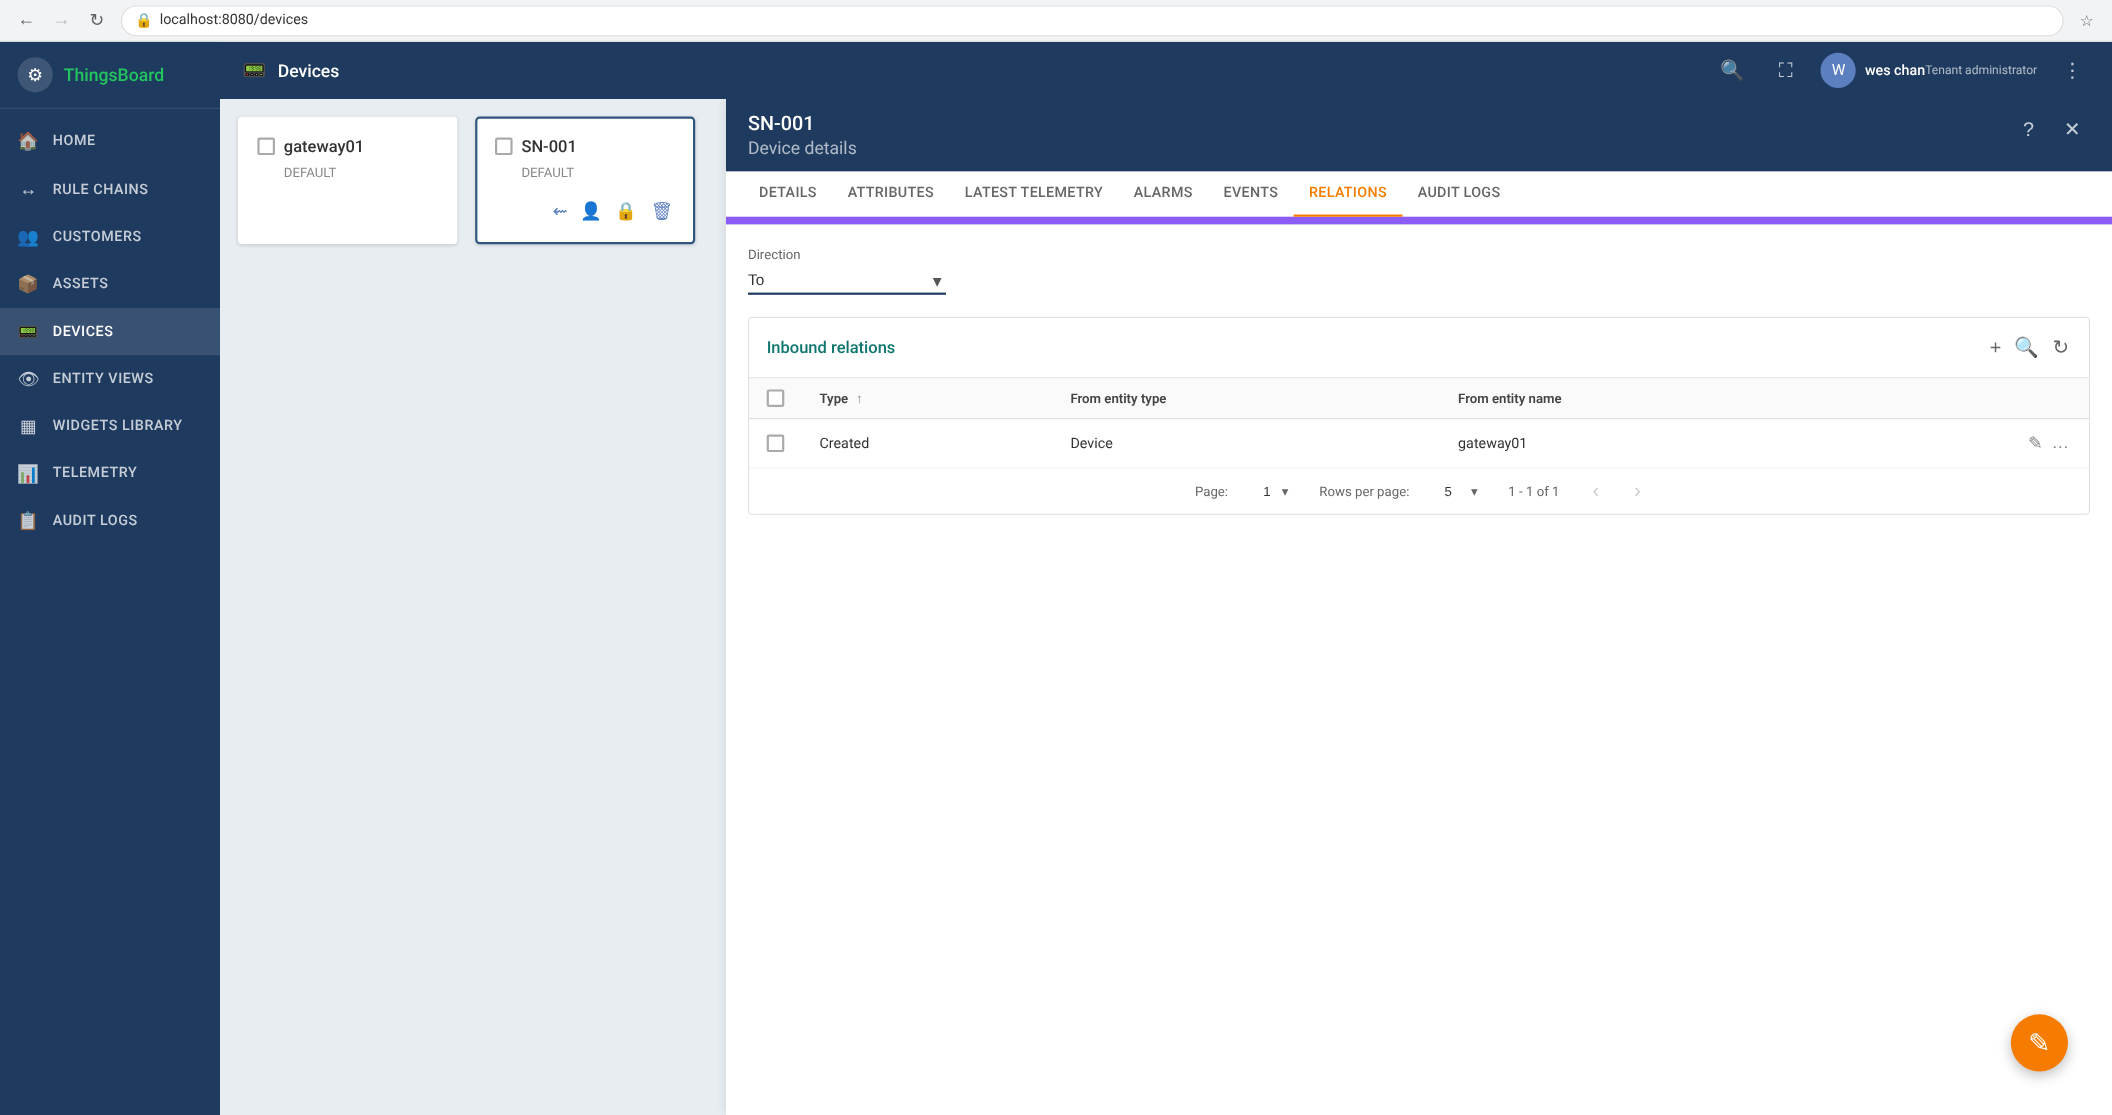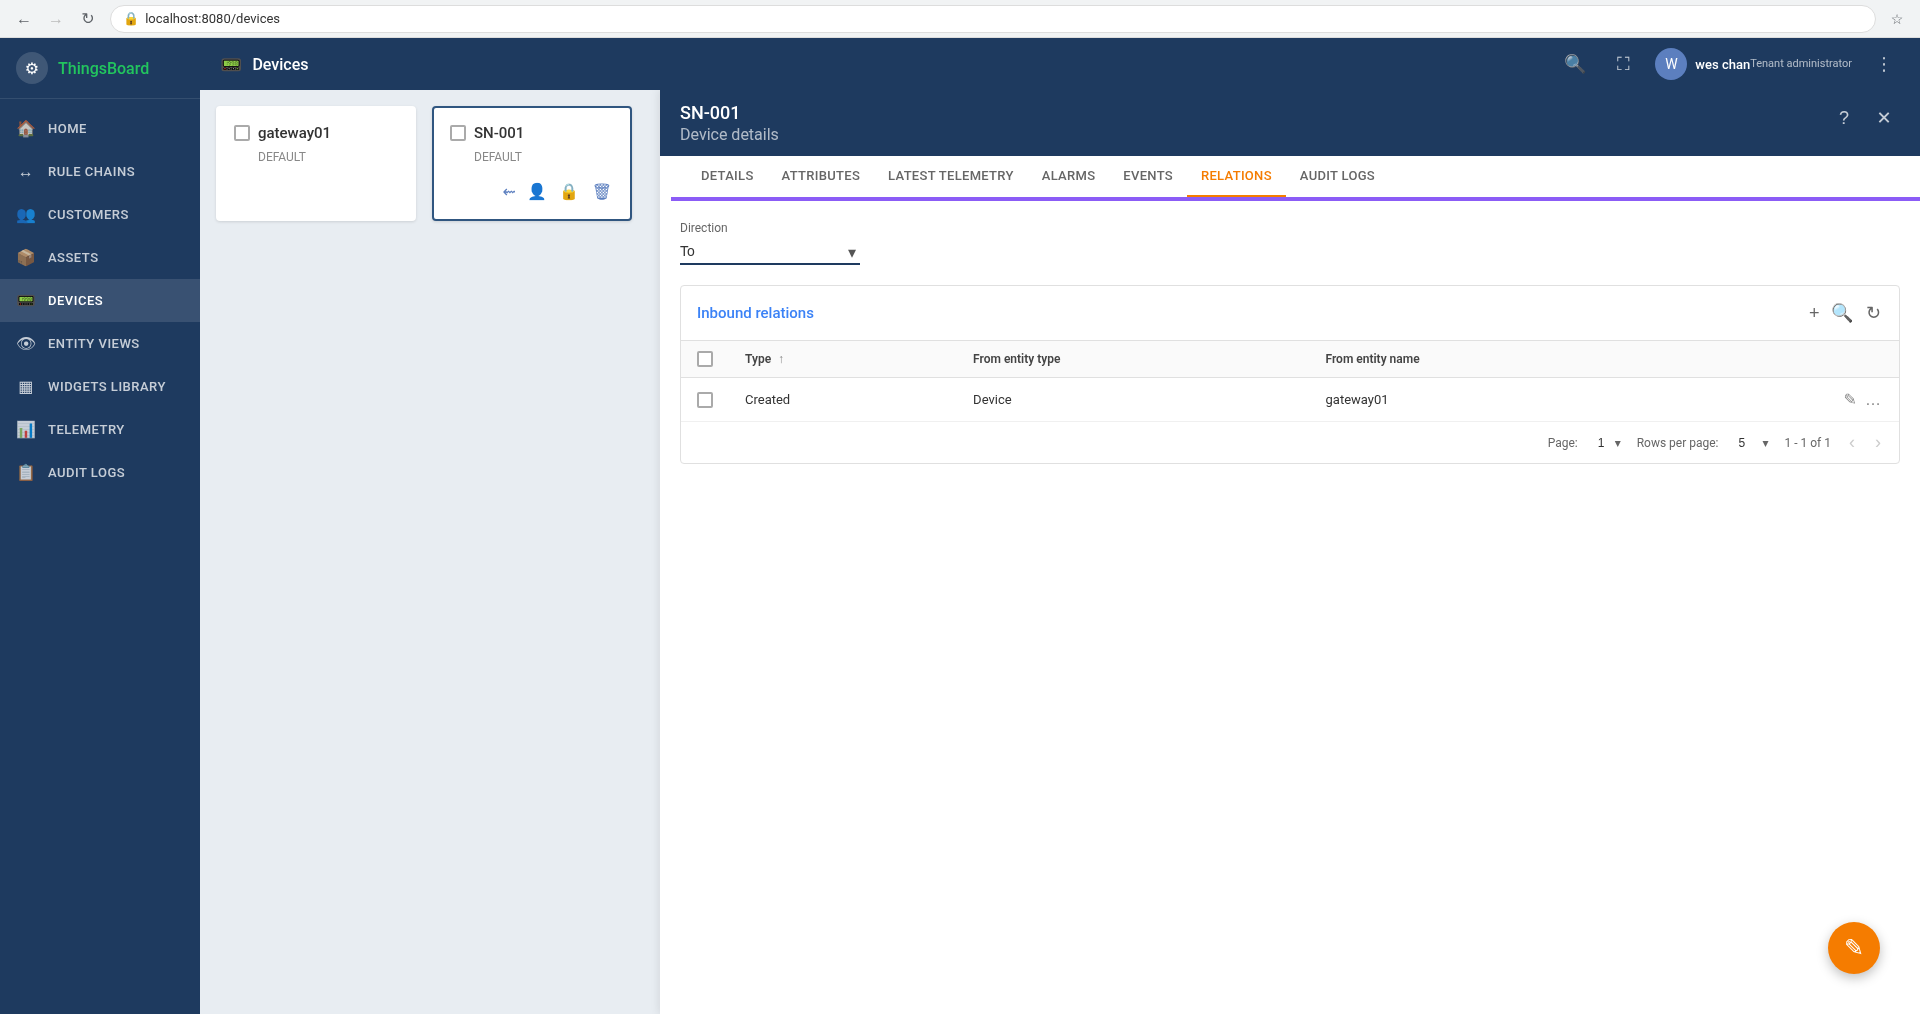--- a/index.html
+++ b/index.html
@@ -183,25 +183,24 @@
     .detail-header-btn {
       background: transparent; border: none; cursor: pointer;
       color: rgba(255,255,255,0.75); font-size: 18px;
       width: 32px; height: 32px; border-radius: 50%;
       display: flex; align-items: center; justify-content: center;
     }
 
     
     .detail-tabs {
       display: flex;
-      border-bottom: 4px solid #8b5cf6;
+      border-bottom: 7px solid #8b5cf6;
       padding: 0 16px;
       background: #fff;
       flex-shrink: 0;
-      margin-left: 11px;
     }
     .detail-tab {
       padding: 12px 14px;
       font-size: 13px;
       font-weight: 500;
       color: #666;
       cursor: pointer;
       border-bottom: 2px solid transparent;
       letter-spacing: 0.3px;
       text-transform: uppercase;
@@ -253,21 +252,21 @@
       border: 1px solid #e0e0e0;
       border-radius: 4px;
     }
     .relations-header {
       display: flex;
       align-items: center;
       justify-content: space-between;
       padding: 14px 16px;
       border-bottom: 1px solid #e0e0e0;
     }
-    .relations-title { font-size: 15px; font-weight: 500; color: #3b82f6; }
+    .relations-title { font-size: 15px; font-weight: 500; color: #0f766e; }
     .relations-toolbar { display: flex; gap: 8px; }
     .relations-toolbar-btn {
       background: transparent; border: none; cursor: pointer;
       color: #666; font-size: 18px; padding: 2px;
     }
 
     
     .relations-table { width: 100%; border-collapse: collapse; }
     .relations-table th {
       padding: 10px 16px;
@@ -294,22 +293,22 @@
 
     
     .row-actions { display: flex; gap: 4px; align-items: center; justify-content: flex-end; }
     .row-action-btn {
       background: transparent; border: none; cursor: pointer;
       color: #888; font-size: 16px; padding: 2px;
     }
 
     
     .pagination {
-      display: flex; align-items: center; justify-content: flex-end;
-      padding: 8px 16px; gap: 16px; font-size: 12px; color: #666;
+      display: flex; align-items: center; justify-content: center;
+      padding: 8px 16px; gap: 28px; font-size: 12px; color: #666;
       border-top: 1px solid #f0f0f0;
     }
     .pagination-label { }
     .pagination-select {
       appearance: none; border: none; background: transparent;
       font-size: 12px; color: #333; cursor: pointer; padding: 2px 16px 2px 4px;
       position: relative;
     }
     .pagination-select-wrapper { position: relative; display: inline-block; }
     .pagination-select-arrow {

